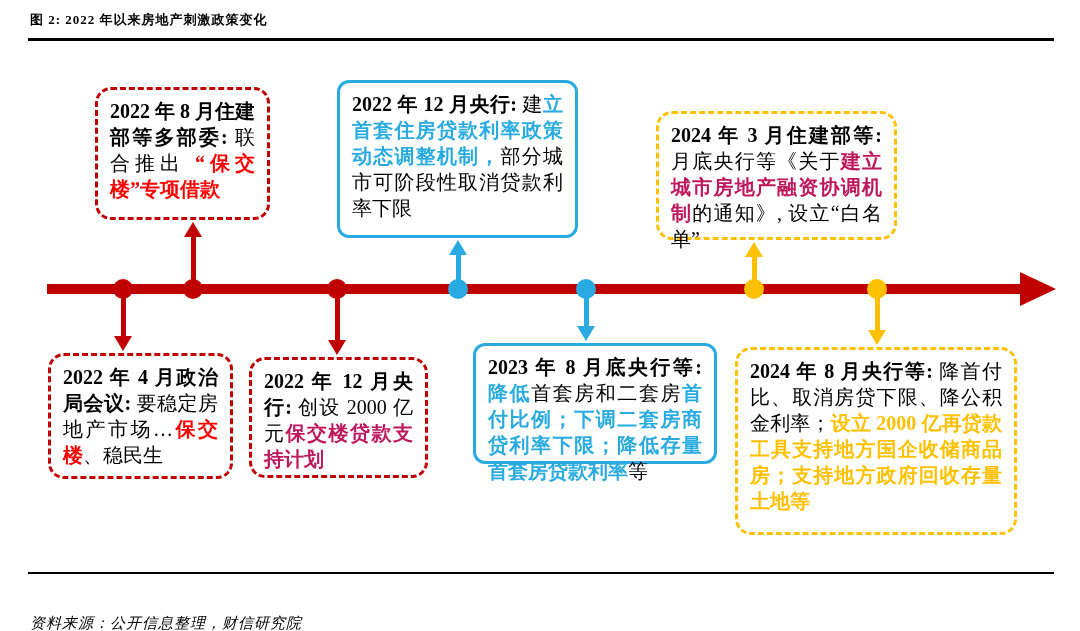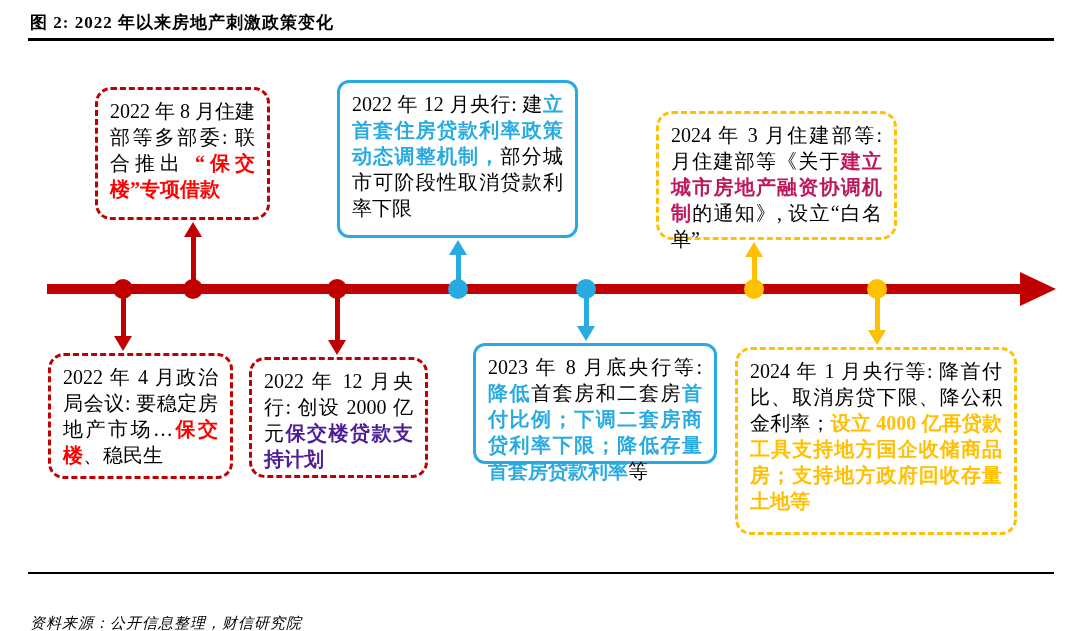--- a/index.html
+++ b/index.html
@@ -7,21 +7,21 @@
     position: relative;
     width: 1080px;
     height: 631px;
     background: #ffffff;
     overflow: hidden;
     font-family: "Liberation Serif", "DejaVu Serif", serif;
   }
   .fig-title {
     position: absolute;
     left: 30px; top: 11px;
-    font-size: 17px;
+    font-size: 13px;
     font-weight: bold;
     color: #000;
     letter-spacing: 1px;
     white-space: nowrap;
   }
   .rule { position: absolute; background: #000; }
   .rule-top    { left: 28px; top: 38px;  width: 1026px; height: 3px; }
   .rule-bottom { left: 28px; top: 572px; width: 1026px; height: 2px; }
   .source-note {
     position: absolute;
@@ -45,21 +45,21 @@
     padding: 8px 12px;
     font-size: 20px;
     line-height: 26px;
     color: #000;
     text-align: justify;
     z-index: 2;
   }
   .evbox.red    { border: 3px dashed #C00000; border-radius: 16px; }
   .evbox.yellow { border: 3px dashed #FFC000; border-radius: 16px; }
   .evbox.blue   { border: 3px solid  #29ABE2; border-radius: 12px; }
-  .seg-header { font-weight: normal; }
+  .seg-header { font-weight: bold; }
   .seg-em     { font-weight: bold; }
 </style>
 </head>
 <body>
 
 <div id="canvas">
   <div class="fig-title">图 2:  2022 年以来房地产刺激政策变化</div>
   <div class="rule rule-top"></div>
 
   <div id="timeline-layer">
@@ -73,30 +73,30 @@
       <div class="conn-head" style="left: 184px; top: 222px; border-left: 9px solid transparent; border-right: 9px solid transparent; border-bottom: 15px solid rgb(192, 0, 0);"></div>
       <div class="dot" style="left: 183px; top: 279px; background: rgb(192, 0, 0);"></div>
       <div class="evbox red" style="left: 95px; top: 87px; width: 175px; height: 133px;"><span class="seg seg-header">2022 年 8 月住建部等多部委: </span><span class="seg seg-plain">联合推出 </span><span class="seg seg-em" style="color: rgb(255, 0, 0);">“保交楼”专项借款</span></div>
       <div class="conn" style="left: 456px; top: 253px; height: 36px; background: rgb(41, 171, 226);"></div>
       <div class="conn-head" style="left: 449px; top: 240px; border-left: 9px solid transparent; border-right: 9px solid transparent; border-bottom: 15px solid rgb(41, 171, 226);"></div>
       <div class="dot" style="left: 448px; top: 279px; background: rgb(41, 171, 226);"></div>
       <div class="evbox blue" style="left: 337px; top: 80px; width: 241px; height: 158px;"><span class="seg seg-header">2022 年 12 月央行: </span><span class="seg seg-plain">建</span><span class="seg seg-em" style="color: rgb(41, 171, 226);">立首套住房贷款利率政策动态调整机制，</span><span class="seg seg-plain">部分城市可阶段性取消贷款利率下限</span></div>
       <div class="conn" style="left: 335px; top: 289px; height: 53px; background: rgb(192, 0, 0);"></div>
       <div class="conn-head" style="left: 328px; top: 340px; border-left: 9px solid transparent; border-right: 9px solid transparent; border-top: 15px solid rgb(192, 0, 0);"></div>
       <div class="dot" style="left: 327px; top: 279px; background: rgb(192, 0, 0);"></div>
-      <div class="evbox red" style="left: 249px; top: 357px; width: 179px; height: 121px;"><span class="seg seg-header">2022 年 12 月央行: </span><span class="seg seg-plain">创设 2000 亿元</span><span class="seg seg-em" style="color: #4c1d95;">保交楼贷款支持计划</span></div>
+      <div class="evbox red" style="left: 249px; top: 357px; width: 179px; height: 121px;"><span class="seg seg-header">2022 年 12 月央行: </span><span class="seg seg-plain">创设 2000 亿元</span><span class="seg seg-em" style="color: #be185d;">保交楼贷款支持计划</span></div>
       <div class="conn" style="left: 584px; top: 289px; height: 39px; background: rgb(41, 171, 226);"></div>
       <div class="conn-head" style="left: 577px; top: 326px; border-left: 9px solid transparent; border-right: 9px solid transparent; border-top: 15px solid rgb(41, 171, 226);"></div>
       <div class="dot" style="left: 576px; top: 279px; background: rgb(41, 171, 226);"></div>
       <div class="evbox blue" style="left: 473px; top: 343px; width: 244px; height: 121px;"><span class="seg seg-header">2023 年 8 月底央行等: </span><span class="seg seg-em" style="color: rgb(41, 171, 226);">降低</span><span class="seg seg-plain">首套房和二套房</span><span class="seg seg-em" style="color: rgb(41, 171, 226);">首付比例；下调二套房商贷利率下限；降低存量首套房贷款利率</span><span class="seg seg-plain">等</span></div>
       <div class="conn" style="left: 752px; top: 255px; height: 34px; background: rgb(255, 192, 0);"></div>
       <div class="conn-head" style="left: 745px; top: 242px; border-left: 9px solid transparent; border-right: 9px solid transparent; border-bottom: 15px solid rgb(255, 192, 0);"></div>
       <div class="dot" style="left: 744px; top: 279px; background: rgb(255, 192, 0);"></div>
-      <div class="evbox yellow" style="left: 656px; top: 111px; width: 241px; height: 129px;"><span class="seg seg-header">2024 年 3 月住建部等: </span><span class="seg seg-plain">月住建部等《关于</span><span class="seg seg-em" style="color: #be185d;">建立城市房地产融资协调机制</span><span class="seg seg-plain">的通知》, 设立“白名单”</span></div>
+      <div class="evbox yellow" style="left: 656px; top: 111px; width: 241px; height: 129px;"><span class="seg seg-header">2024 年 3 月住建部等: </span><span class="seg seg-plain">月底央行等《关于</span><span class="seg seg-em" style="color: #be185d;">建立城市房地产融资协调机制</span><span class="seg seg-plain">的通知》, 设立“白名单”</span></div>
       <div class="conn" style="left: 875px; top: 289px; height: 43px; background: rgb(255, 192, 0);"></div>
       <div class="conn-head" style="left: 868px; top: 330px; border-left: 9px solid transparent; border-right: 9px solid transparent; border-top: 15px solid rgb(255, 192, 0);"></div>
       <div class="dot" style="left: 867px; top: 279px; background: rgb(255, 192, 0);"></div>
-      <div class="evbox yellow" style="left: 735px; top: 347px; width: 282px; height: 188px;"><span class="seg seg-header">2024 年 1 月央行等: </span><span class="seg seg-plain">降首付比、取消房贷下限、降公积金利率；</span><span class="seg seg-em" style="color: rgb(255, 192, 0);">设立 4000 亿再贷款工具支持地方国企收储商品房；支持地方政府回收存量土地等</span></div>
+      <div class="evbox yellow" style="left: 735px; top: 347px; width: 282px; height: 188px;"><span class="seg seg-header">2024 年 8 月央行等: </span><span class="seg seg-plain">降首付比、取消房贷下限、降公积金利率；</span><span class="seg seg-em" style="color: rgb(255, 192, 0);">设立 2000 亿再贷款工具支持地方国企收储商品房；支持地方政府回收存量土地等</span></div>
     </div>
 
   <div class="rule rule-bottom"></div>
   <div class="source-note">资料来源：公开信息整理，财信研究院</div>
 </div>
 
 </body></html>

